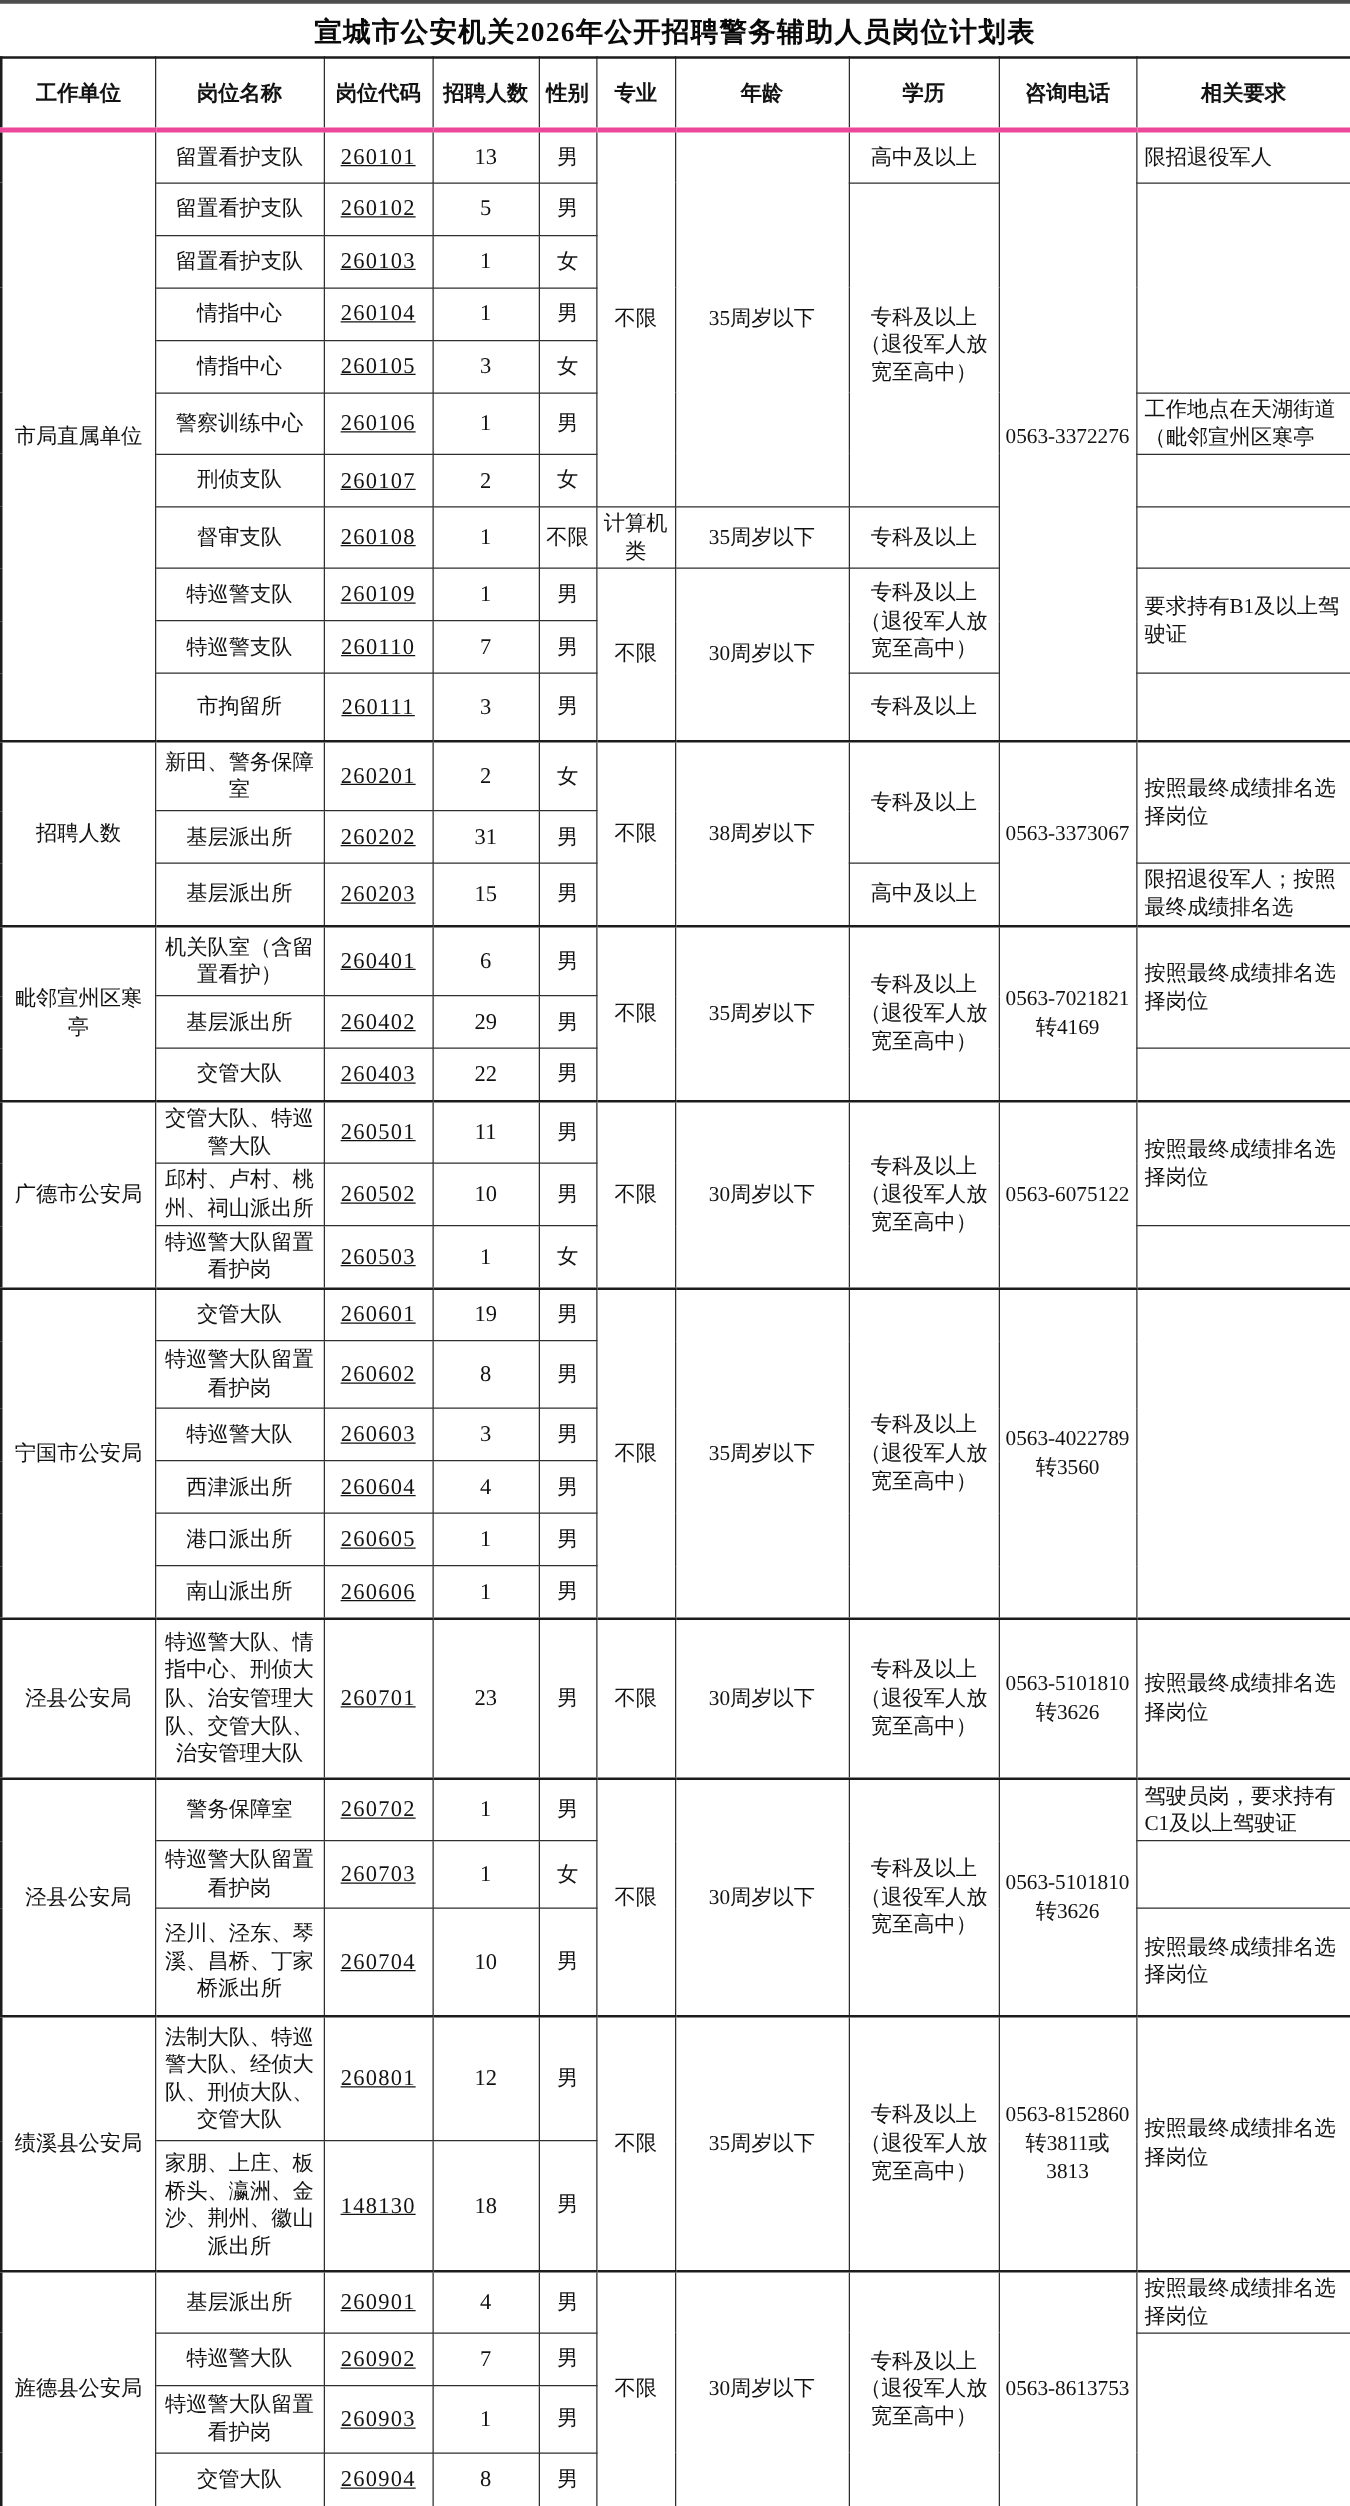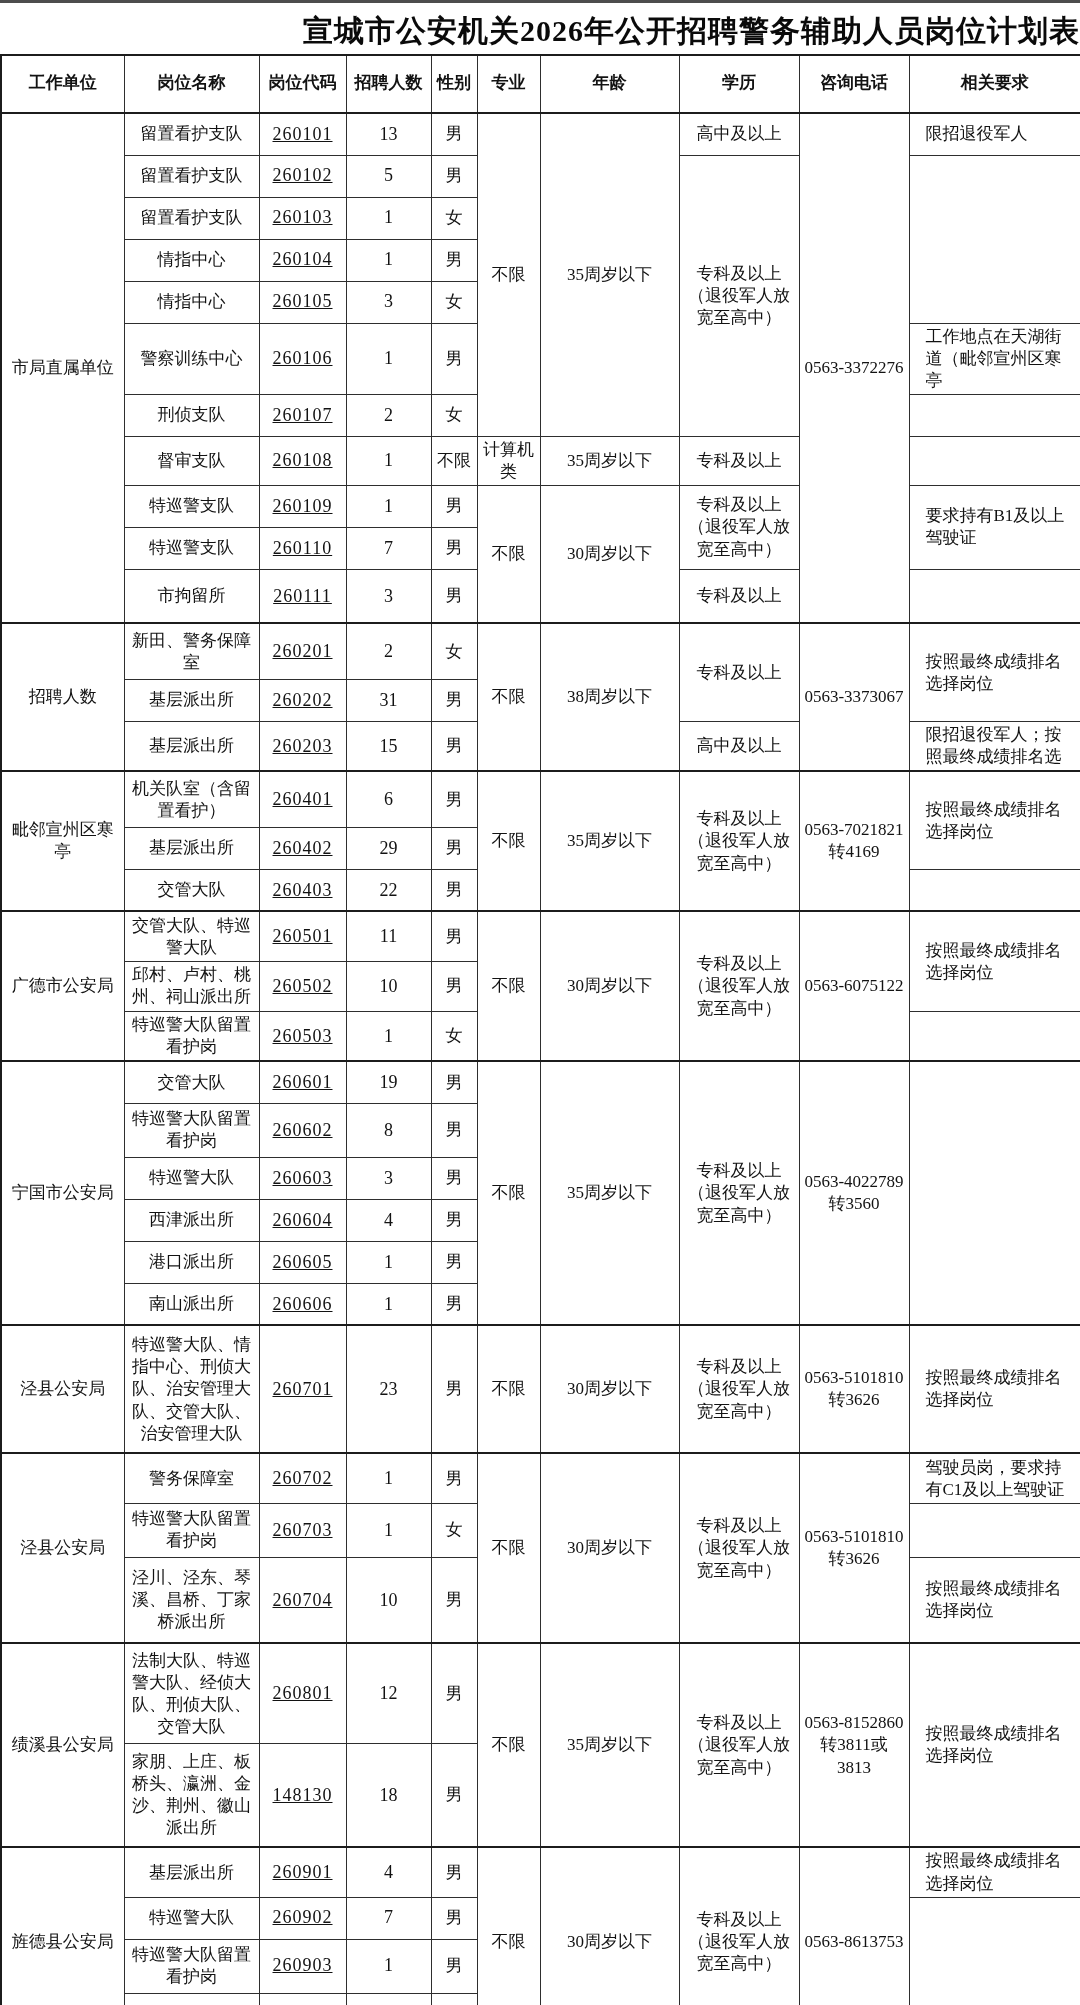--- a/index.html
+++ b/index.html
@@ -5,23 +5,23 @@
   * { box-sizing: border-box; }
   html, body { margin: 0; padding: 0; background: #ffffff; }
   .page {
     width: 1080px;
     background: #fff;
     color: #121212;
     font-family: "Liberation Serif", "DejaVu Serif", serif;
     border-top: 3px solid #4d4d4d;
   }
   .title {
-    text-align: right;
+    text-align: center;
     font-weight: bold;
-    font-size: 30px;
+    font-size: 22px;
     line-height: 1.1;
     padding: 11px 0 7px 0;
     letter-spacing: 1px;
     color: #0a0a0a;
   }
   table.grid {
     width: 1080px;
     border-collapse: collapse;
     table-layout: fixed;
     border: 2px solid #1c1c1c;
@@ -32,26 +32,25 @@
     text-align: center;
     vertical-align: middle;
     font-size: 17px;
     line-height: 1.3;
     overflow: hidden;
     word-break: break-word;
   }
   .grid th {
     font-weight: bold;
     height: 58px;
-    border-bottom: 1px solid #ec4899;
+    border-bottom: 4px solid #ec4899;
     background: #fff;
-    font-family: Liberation Mono, monospace;
   }
   tr.ss > td { border-top: 2px solid #1c1c1c; }
-  td.req { text-align: left; padding-left: 16px; padding-right: 3px; }
+  td.req { text-align: left; padding-left: 6px; padding-right: 3px; }
   td.code { letter-spacing: 1px; text-decoration: underline; }
   td.code, td.count { font-size: 18px; }
 </style>
 </head>
 <body>
 
 <div class="page">
   <div class="title">宣城市公安机关2026年公开招聘警务辅助人员岗位计划表</div>
 
   <table class="grid">

